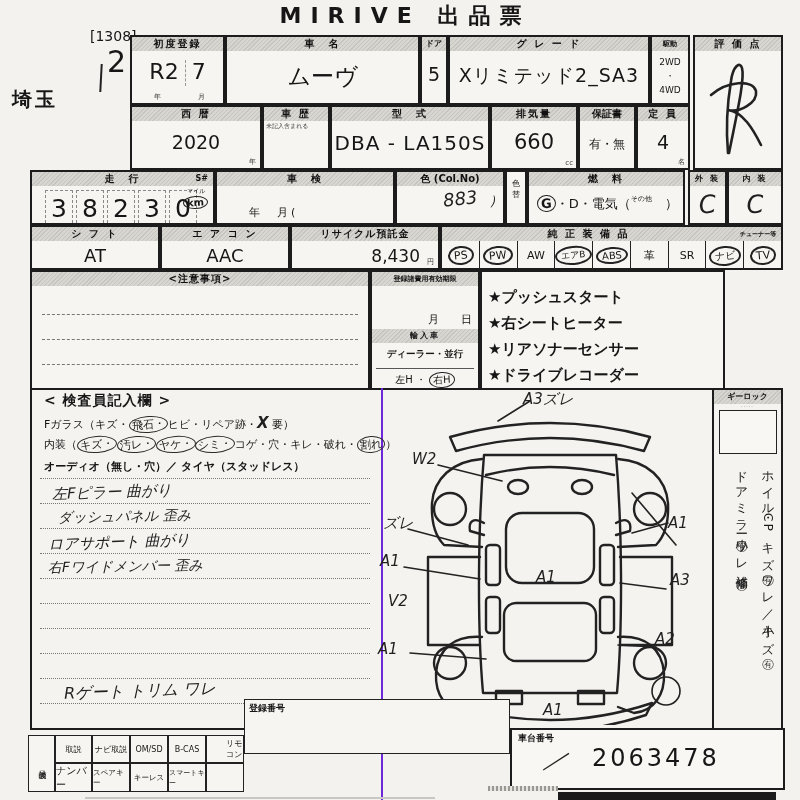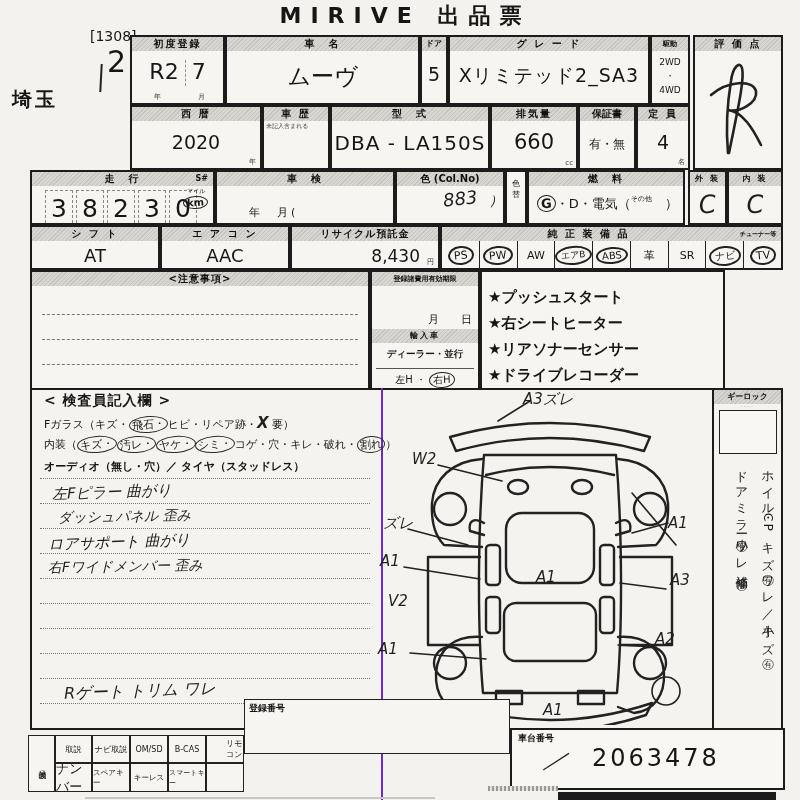--- a/index.html
+++ b/index.html
@@ -347,21 +347,21 @@
   </div>
 
   <div class="btm" style="left:28px;top:735px;width:27px;height:57px;">
     <span class="vtext" style="font-size:8px;line-height:1;letter-spacing:0;">後渡品</span>
   </div>
   <div class="btm" style="left:55px;top:735px;width:37px;height:28px;">取説</div>
   <div class="btm" style="left:92px;top:735px;width:38px;height:28px;">ナビ取説</div>
   <div class="btm" style="left:130px;top:735px;width:38px;height:28px;">OM/SD</div>
   <div class="btm" style="left:168px;top:735px;width:38px;height:28px;">B-CAS</div>
   <div class="btm" style="left:206px;top:735px;width:38px;height:28px;padding-left:19px;">リモコン</div>
-  <div class="btm" style="left:55px;top:763px;width:37px;height:29px;font-size:13px;">ナンバー</div>
+  <div class="btm" style="left:55px;top:763px;width:37px;height:29px;font-size:10px;">ナンバー</div>
   <div class="btm" style="left:92px;top:763px;width:38px;height:29px;font-size:7.5px;">スペアキー</div>
   <div class="btm" style="left:130px;top:763px;width:38px;height:29px;font-size:7.5px;">キーレス</div>
   <div class="btm" style="left:168px;top:763px;width:38px;height:29px;font-size:7px;">スマートキー</div>
   <div class="btm" style="left:206px;top:763px;width:38px;height:29px;"></div>
   <div class="btm" style="left:244px;top:699px;width:266px;height:55px;justify-content:flex-start;align-items:flex-start;text-align:center;">
     <span style="font-size:9px;font-weight:bold;padding:2px 4px;">登録番号</span>
   </div>
 
   <div class="abs" style="left:510px;top:728px;width:275px;height:62px;border:2px solid #1c1c1c;background:#f8f7f3;box-sizing:border-box;">
     <div style="font-size:9px;font-weight:bold;padding:2px 0 0 6px;">車台番号</div>

